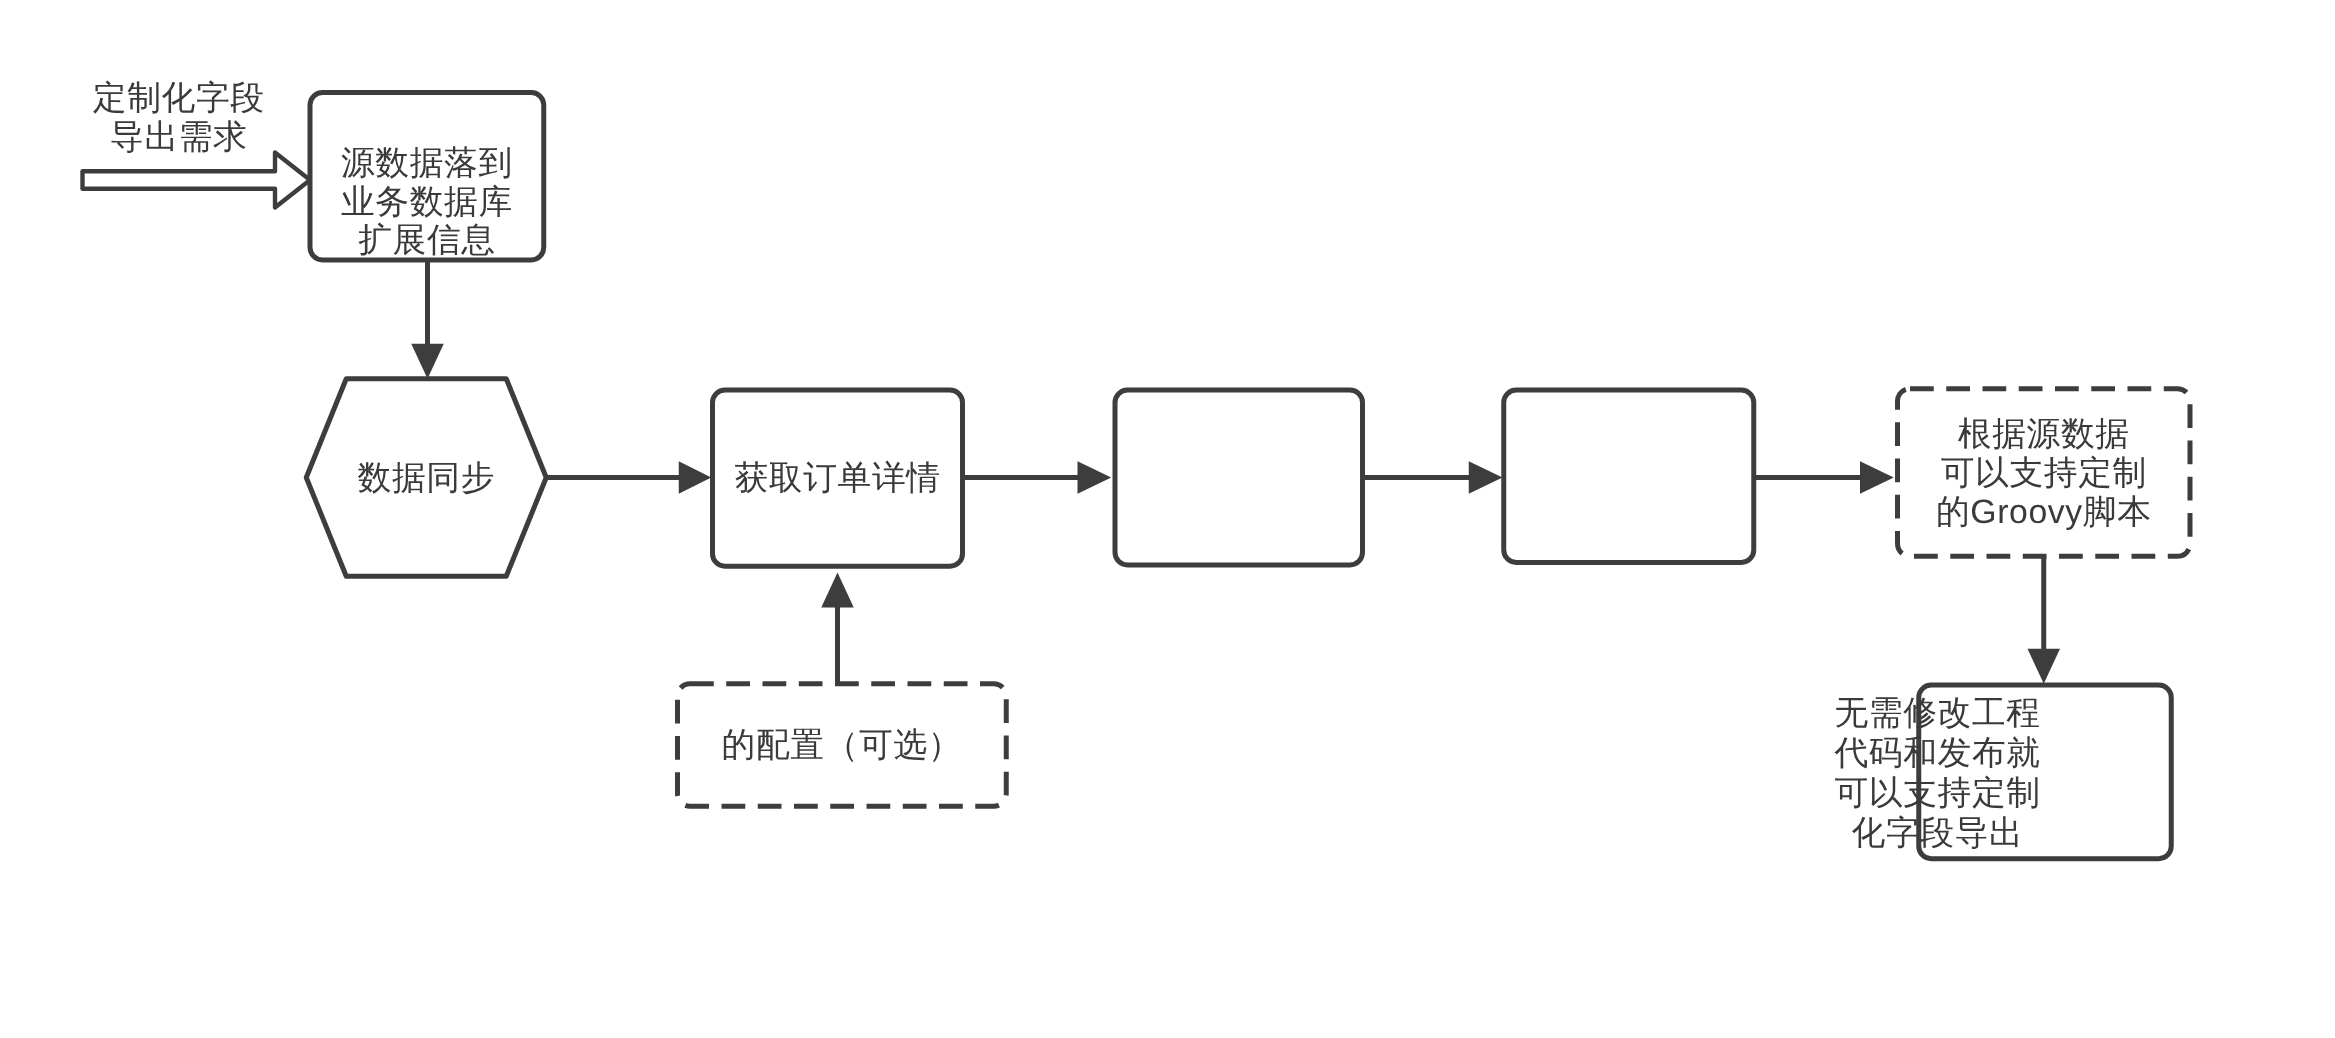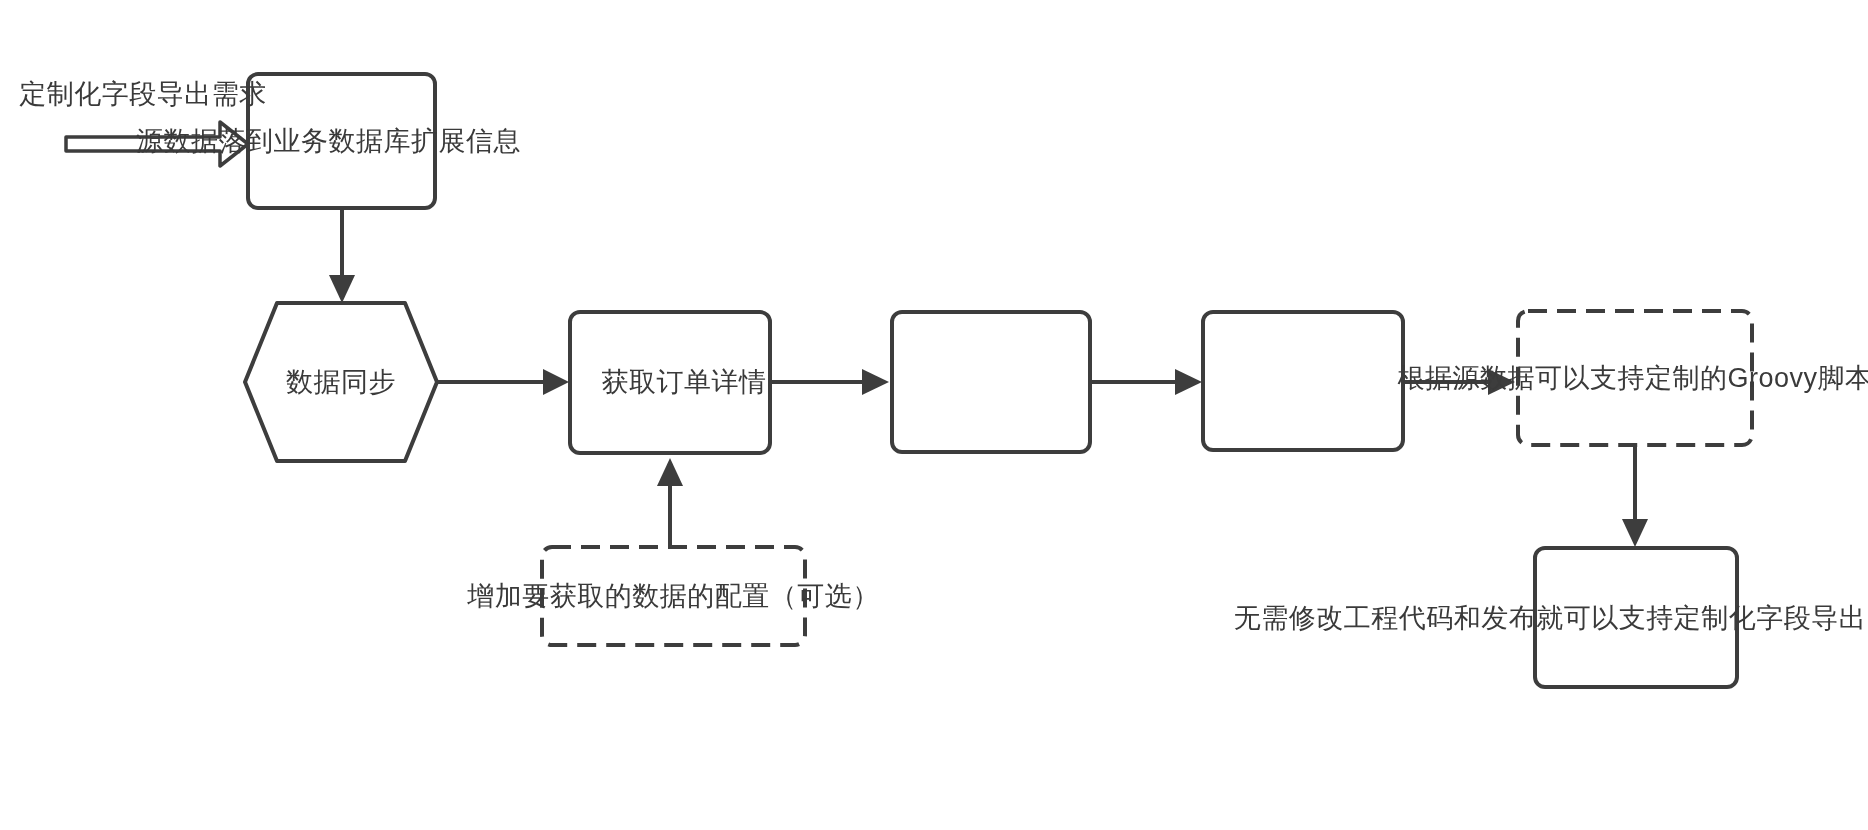--- a/index.html
+++ b/index.html
@@ -46,21 +46,21 @@
   }
   .blockarrow{
     fill:var(--node-fill);
     stroke:currentColor;
     stroke-width:3.5;
     stroke-linejoin:round;
   }
   .label{
     position:absolute;
     display:flex;
-    flex-direction:row;
+    flex-direction:column;
     align-items:center;
     justify-content:center;
     text-align:center;
     font-size:27px;
     line-height:31px;
     color:var(--text);
     letter-spacing:0.5px;
     white-space:nowrap;
   }
 </style>
@@ -123,47 +123,46 @@
       <line class="edge" x1="670" y1="547" x2="670" y2="484"></line>
       <polygon class="head" points="657,486 683,486 670,458"></polygon>
     </g>
   </svg>
 
   <div class="label" style="left:55px;top:62px;width:176px;height:64px;">
     <span>定制化字段</span>
     <span>导出需求</span>
   </div>
 
-  <div class="label" style="left:235px;top:74px;width:187px;height:134px;">
+  <div class="label" style="left:248px;top:74px;width:187px;height:134px;justify-content:flex-end;">
     <span>源数据落到</span>
     <span>业务数据库</span>
     <span>扩展信息</span>
   </div>
 
   <div class="label" style="left:245px;top:303px;width:192px;height:158px;">
     <span>数据同步</span>
   </div>
 
-  <div class="label" style="left:584px;top:312px;width:200px;height:141px;">
+  <div class="label" style="left:570px;top:312px;width:200px;height:141px;">
     <span>获取订单详情</span>
   </div>
 
 
 
   <div class="label" style="left:1518px;top:311px;width:234px;height:134px;">
     <span>根据源数据</span>
     <span>可以支持定制</span>
     <span>的Groovy脚本</span>
   </div>
 
   <div class="label" style="left:1449px;top:548px;width:202px;height:139px;line-height:32px;">
     <span>无需修改工程</span>
     <span>代码和发布就</span>
     <span>可以支持定制</span>
     <span>化字段导出</span>
   </div>
 
   <div class="label" style="left:542px;top:547px;width:263px;height:98px;">
-    <span>增加要获取的数据</span>
     <span>的配置（可选）</span>
   </div>
 
 </div>
 
 </body></html>

